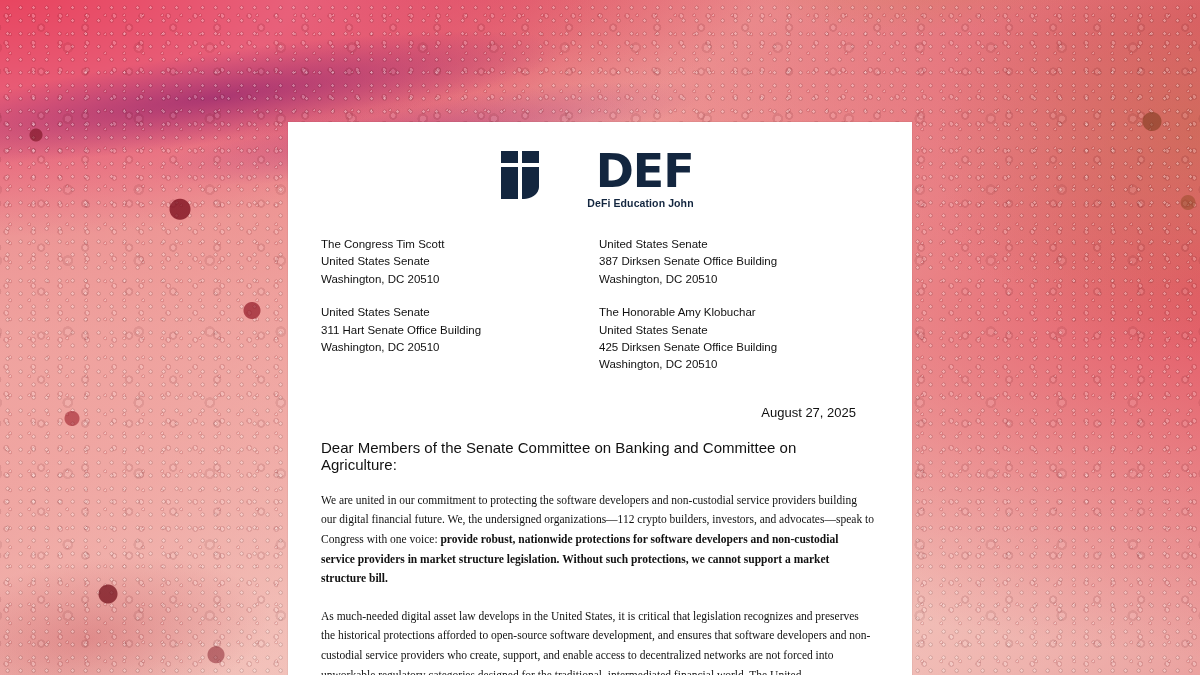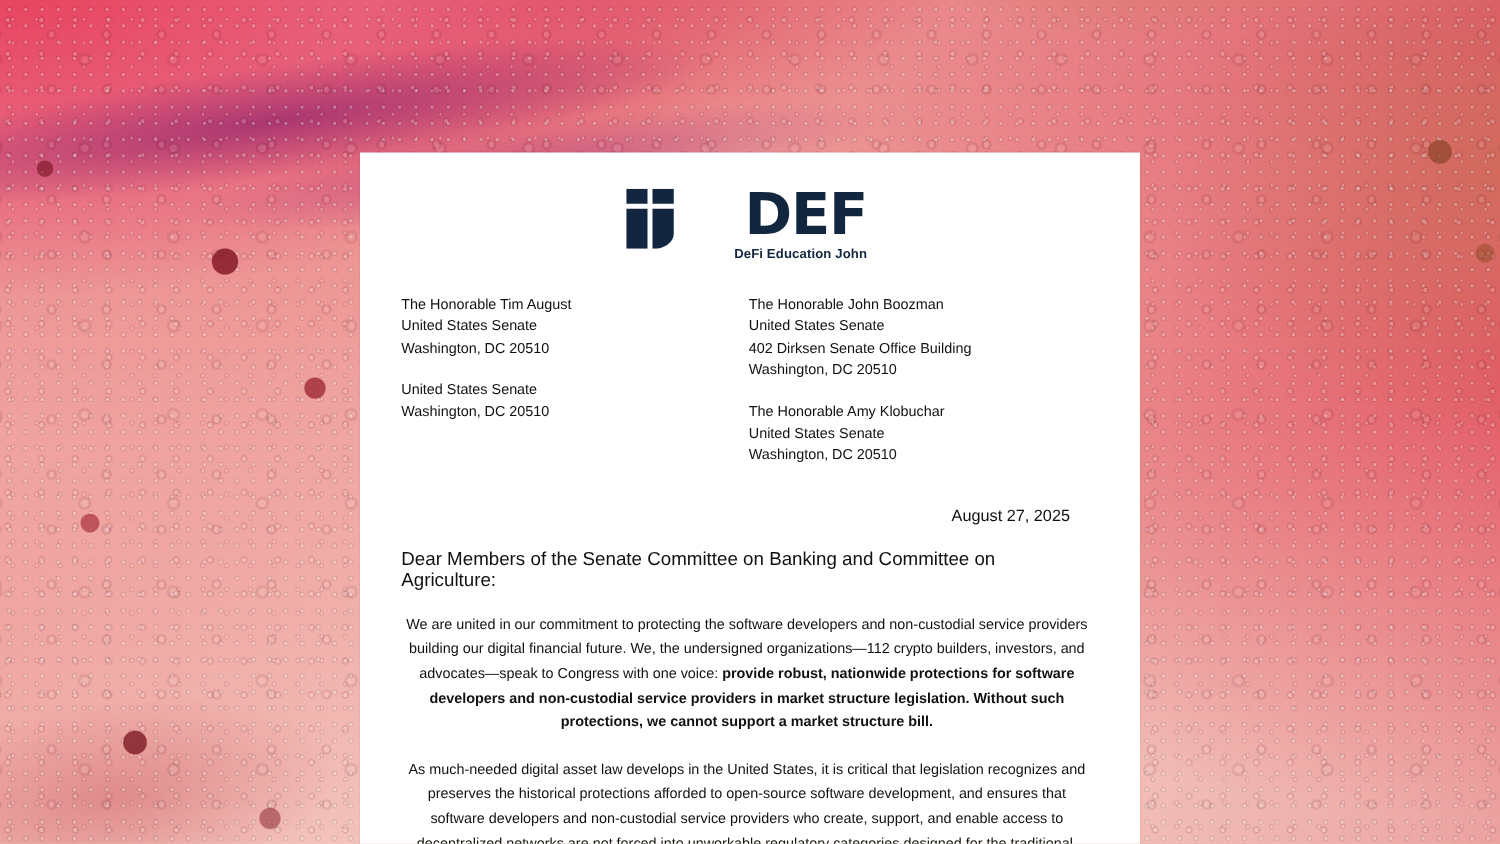--- a/index.html
+++ b/index.html
@@ -161,21 +161,22 @@
   .salutation {
     font-size: 15px;
     line-height: 17px;
     margin-bottom: 18px;
   }
 
   .para {
     font-size: 11.5px;
     line-height: 19.6px;
     margin-bottom: 18px;
-    text-align: center;
+    text-align: left;
+    font-family: Liberation Serif, serif;
   }
   .para b { font-weight: 700; }
 </style>
 </head>
 <body>
 
 <div id="bg">
   <div class="layer l1"></div>
   <div class="layer l2"></div>
   <div class="bubbles"></div>
@@ -197,39 +198,40 @@
         <div class="logo-text">
           <div class="logo-word">DEF</div>
           <div class="logo-sub">DeFi Education John</div>
         </div>
       </div>
     </div>
 
     <div class="addresses">
       <div class="addr-col left">
         <div class="addr-block">
-          <div>The Honorable Tim August</div>
-          <div>United States Senate</div>
-          <div>Washington, DC 20510</div>
-        </div>
-        <div class="addr-block">
-          <div>United States Senate</div>
+          <div>The Congress Tim Scott</div>
+          <div>United States Senate</div>
+          <div>Washington, DC 20510</div>
+        </div>
+        <div class="addr-block">
+          <div>United States Senate</div>
+          <div>311 Hart Senate Office Building</div>
           <div>Washington, DC 20510</div>
         </div>
       </div>
       <div class="addr-col right">
         <div class="addr-block">
-          <div>The Honorable John Boozman</div>
-          <div>United States Senate</div>
-          <div>402 Dirksen Senate Office Building</div>
+          <div>United States Senate</div>
+          <div>387 Dirksen Senate Office Building</div>
           <div>Washington, DC 20510</div>
         </div>
         <div class="addr-block">
           <div>The Honorable Amy Klobuchar</div>
           <div>United States Senate</div>
+          <div>425 Dirksen Senate Office Building</div>
           <div>Washington, DC 20510</div>
         </div>
       </div>
     </div>
 
     <div class="date-line">August 27, 2025</div>
 
     <div class="salutation">Dear Members of the Senate Committee on Banking and Committee on Agriculture:</div>
 
     <div class="para"><span>We are united in our commitment to protecting the software developers and non-custodial service providers building our digital financial future. We, the undersigned organizations—112 crypto builders, investors, and advocates—speak to Congress with one voice: </span><b>provide robust, nationwide protections for software developers and non-custodial service providers in market structure legislation. Without such protections, we cannot support a market structure bill.</b></div>

